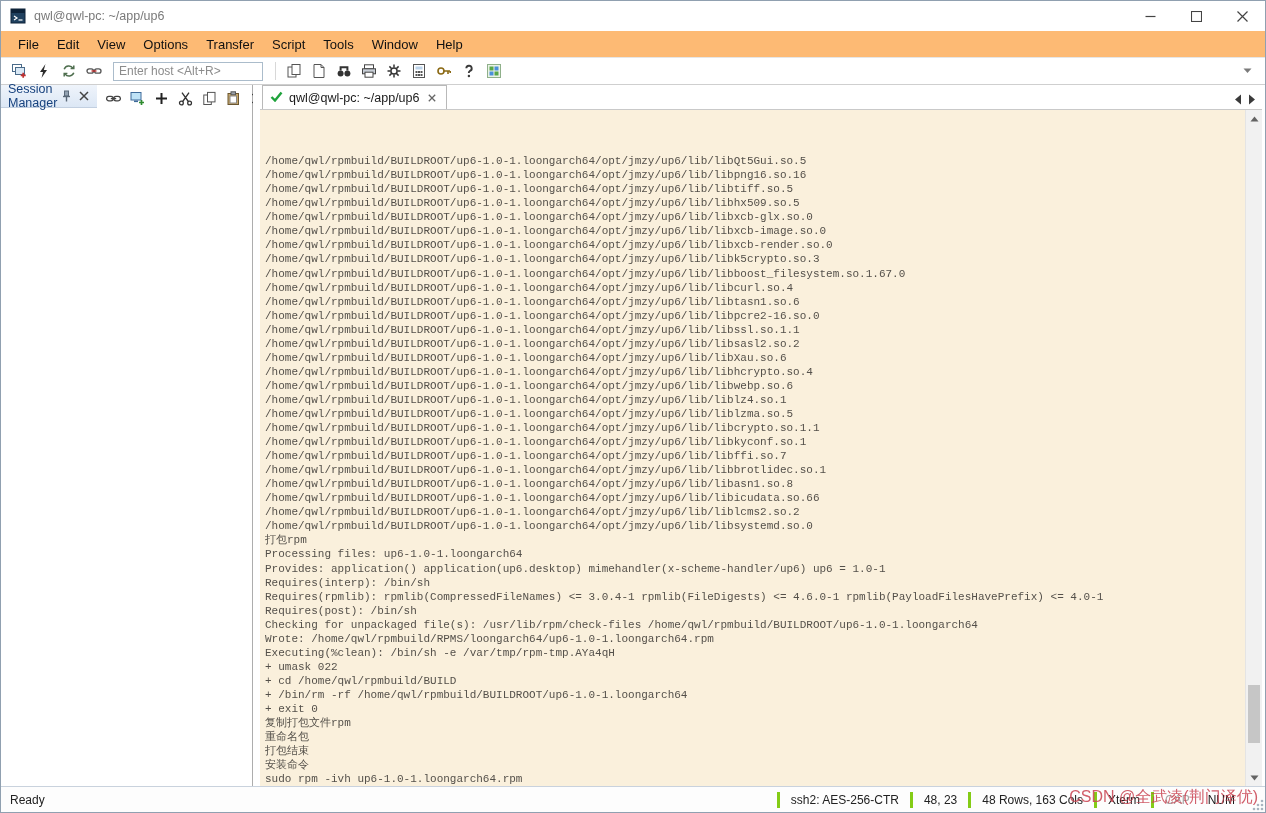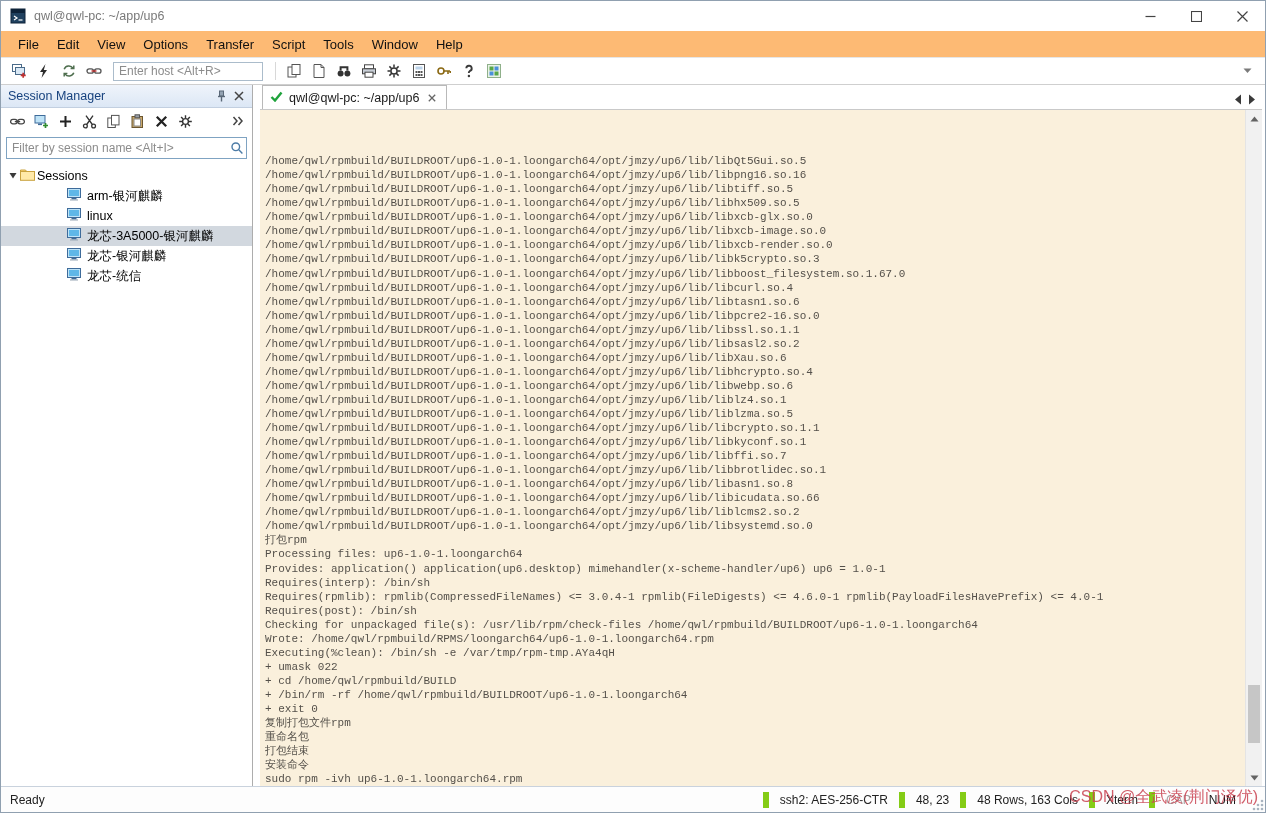--- a/index.html
+++ b/index.html
@@ -22,21 +22,21 @@
   
   .toolbar{height:28px;display:flex;align-items:center;padding:0 6px;gap:2px;border-top:1px solid #E6E6E6;border-bottom:1px solid #CFCFCF;background:#fff;flex:0 0 auto}
   .icon-btn{display:inline-flex;align-items:center;justify-content:center;width:23px;height:23px;border:none;background:transparent;padding:0}
   .tb-sep{width:1px;height:18px;background:#D8D8D8;margin:0 4px}
   .host-input{width:150px;height:19px;border:1px solid #ABBCCB;padding:0 5px;font-size:12px;margin:0 6px;color:#333}
   .host-input::placeholder{color:#8C8C8C}
   .tb-overflow{margin-left:auto}
 
   
   .main{flex:1 1 auto;display:flex;min-height:0}
-  .sidebar{width:252px;flex:0 0 252px;border-right:1px solid #ADADAD;background:#fff;display:flex;flex-direction:column}
+  .sidebar{width:252px;flex:0 0 252px;border-right:1px solid #ADADAD;background:#fff;display:flex;flex-direction:row}
   .panel-header{height:23px;display:flex;align-items:center;padding:0 4px 0 7px;background:linear-gradient(#EFF4FB,#DCE7F5);border-bottom:1px solid #C2CFE0}
   .panel-title{color:#17427E;font-size:12.5px;flex:1}
   .ph-btn{width:18px;height:18px;display:inline-flex;align-items:center;justify-content:center;border:none;background:transparent;padding:0}
   .panel-toolbar{height:26px;display:flex;align-items:center;padding:0 4px 0 6px;gap:3px}
   .pt-btn{display:inline-flex;align-items:center;justify-content:center;width:21px;height:21px;border:none;background:transparent;padding:0}
   .pt-spacer{flex:1}
   .filter-row{height:22px;margin:3px 5px 4px 5px;border:1px solid #7FA3C2;display:flex;align-items:center;background:#fff}
   .filter-input{flex:1;border:none;outline:none;height:18px;padding:0 5px;font-size:12px;color:#0f766e}
   .filter-input::placeholder{color:#8C8C8C}
   .filter-row .mag{width:18px;display:inline-flex;align-items:center;justify-content:center}
@@ -62,21 +62,21 @@
   .v-scroll{position:absolute;top:0;right:0;bottom:0;width:17px;background:#F1F1F1;border-left:1px solid #E4E4E4}
   .v-scroll .arrow{position:absolute;left:0;width:16px;height:17px;display:flex;align-items:center;justify-content:center;border:none;background:#F1F1F1;padding:0}
   .v-scroll .arrow.up{top:0}
   .v-scroll .arrow.down{bottom:0}
   .v-scroll .thumb{position:absolute;left:2px;right:2px;top:85%;height:58px;background:#C6C6C6}
 
   
   .statusbar{height:26px;flex:0 0 auto;display:flex;align-items:center;border-top:1px solid #C9D2DD;background:#FDFDFD;font-size:12px;color:#222}
   .status-left{padding-left:9px}
   .status-right{margin-left:auto;display:flex;align-items:center;height:100%}
-  .status-cell{padding:0 11px;height:16px;display:flex;align-items:center;border-left:6px solid #84cc16;white-space:nowrap}
+  .status-cell{padding:0 11px;height:16px;display:flex;align-items:center;border-left:3px solid #84cc16;white-space:nowrap}
   .indicators{gap:18px;min-width:96px}
   .indicators .cap{color:#A6A6A6}
   .indicators .num{color:#1A1A1A}
   .grip{width:18px;height:100%;display:flex;align-items:flex-end;justify-content:flex-end;border:none;background:transparent;padding:0 1px 1px 0}
 
   .watermark{position:absolute;right:8px;bottom:5px;color:rgba(203,72,85,.88);font-size:16px;z-index:50;pointer-events:none;white-space:nowrap}
 </style>
 </head>
 <body>
 

